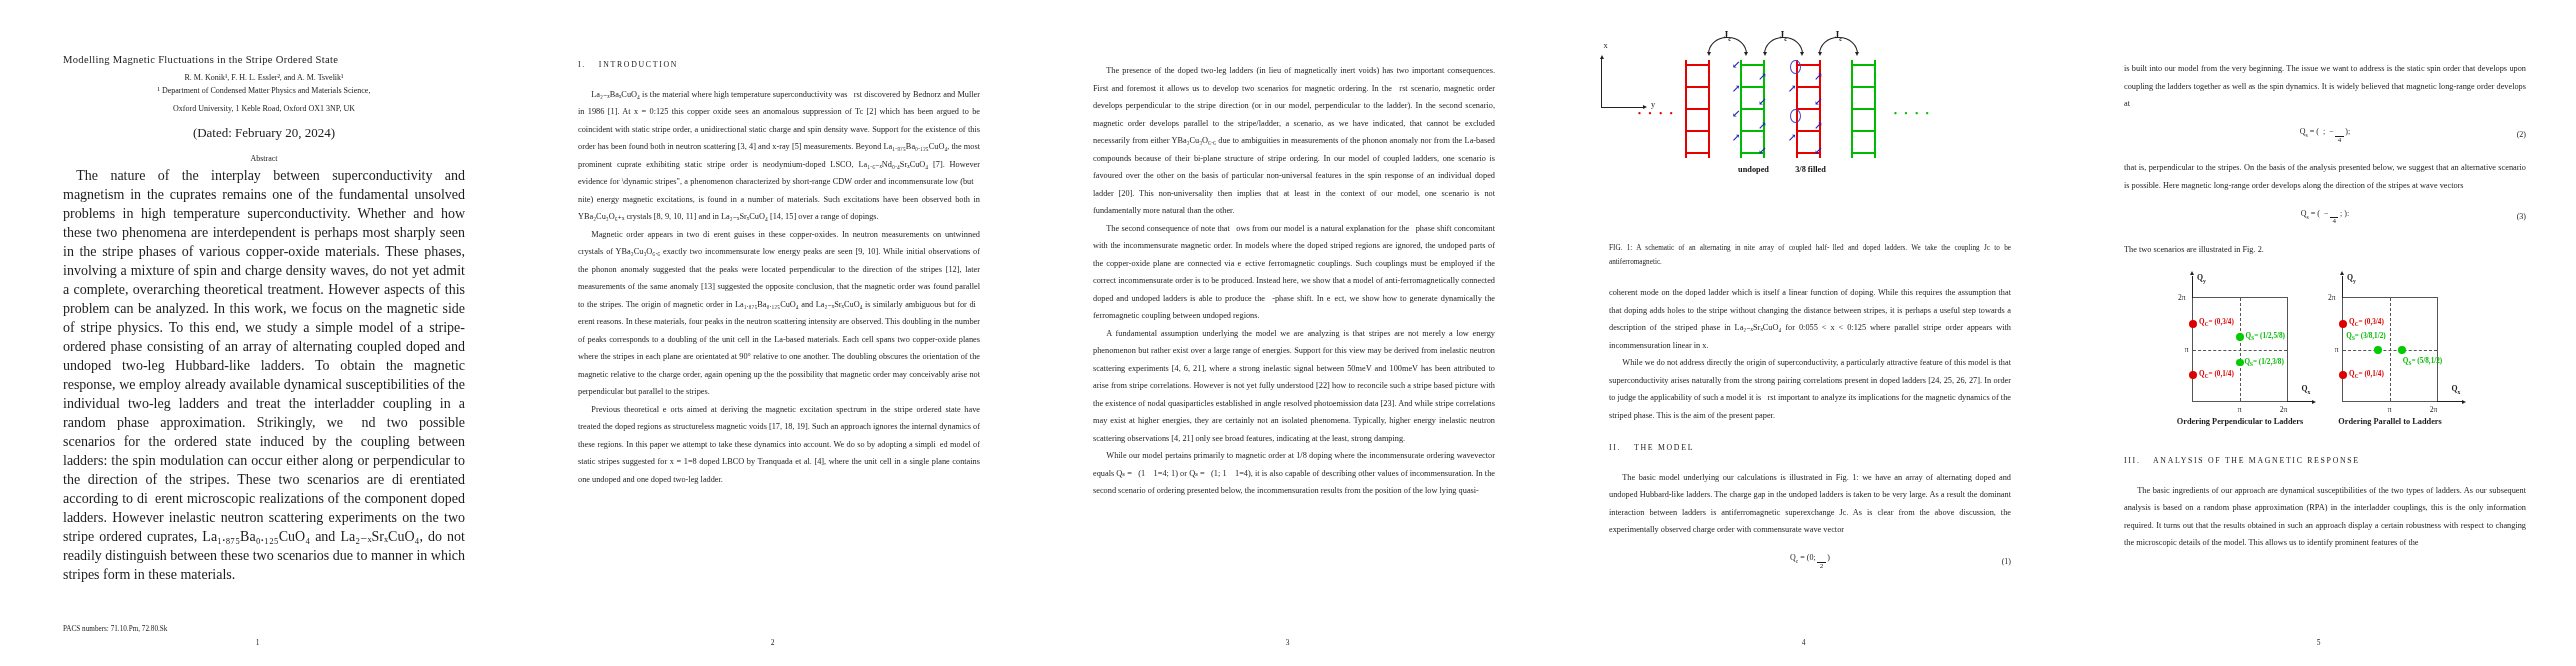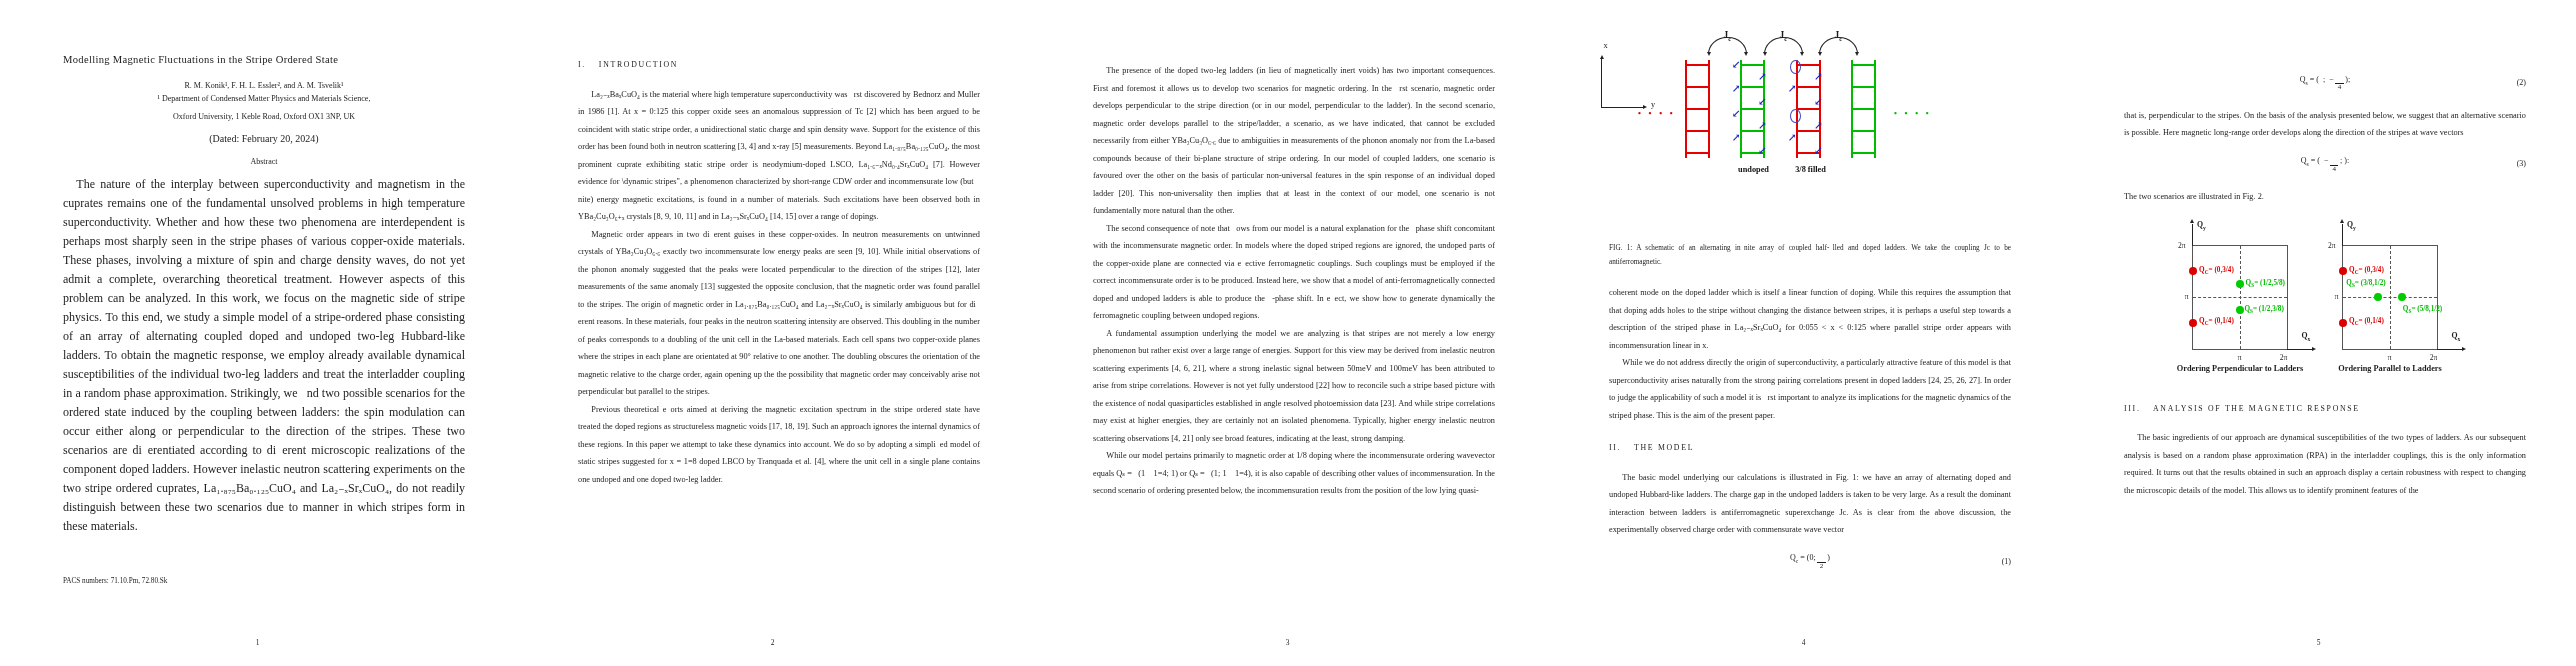--- a/index.html
+++ b/index.html
@@ -6,26 +6,26 @@
   body{width:2576px;height:667px;overflow:hidden;position:relative;
        font-family:"Liberation Serif", "DejaVu Serif", serif;color:#1c1c1c;}
   .page{position:absolute;top:0;height:667px;width:515px;background:#fff;}
   #pg1{left:0}#pg2{left:515px}#pg3{left:1030px}#pg4{left:1546px}#pg5{left:2061px}
   .content{position:relative;margin:0 50px 0 63px;width:402px;}
   
   .arxiv{position:absolute;left:29px;top:666px;transform:rotate(-90deg);transform-origin:0 0;
          white-space:nowrap;font-size:15.6px;letter-spacing:0.8px;color:#7b7b7b;}
   
   .title{margin:54px 0 0 0;font-size:10.6px;font-weight:normal;letter-spacing:0.3px;}
-  .authors{margin-top:16px;text-align:center;font-size:8px;}
+  .authors{margin-top:8px;text-align:center;font-size:8px;}
   .affil{text-align:center;font-size:8px;line-height:18px;}
   .affil:first-of-type{margin-top:7.8px;}
-  .dated{text-align:center;font-size:10px;margin-top:6.7px;}
+  .dated{text-align:center;font-size:13px;margin-top:6.7px;}
   .abs-head{text-align:center;font-size:8px;margin-top:13.3px;}
-  .abstract{margin-top:9px;font-size:12px;line-height:19px;text-align:justify;text-indent:13.3px;}
+  .abstract{margin-top:3px;font-size:14px;line-height:19px;text-align:justify;text-indent:13.3px;}
   .pacs{margin-top:41px;font-size:7.2px;}
   .pageno{position:absolute;bottom:20px;left:0;right:0;text-align:center;font-size:7.5px;}
   
   .sec-head{font-size:7.8px;font-weight:normal;letter-spacing:1.7px;margin:0 0 16.7px 0;}
   #pg2 .sec-head{margin-top:60px;}
   .bodytext p{margin:0;font-size:8.3px;line-height:17.5px;text-align:justify;text-indent:13.3px;}
   .bodytext p.noindent{text-indent:0;}
   #pg3 .bodytext,{margin-top:0;}
   #pg3 .content{padding-top:62px;}
   #pg5 .content{padding-top:60px;}
@@ -224,20 +224,21 @@
     <div class="equation">
       <span class="eq"><span>Q</span><sub>c</sub> <span>= (0;</span><span></span><span class="frac"><span class="num"></span><span class="den">2</span></span><span>)</span></span>
       <span class="tag">(1)</span>
     </div>
   </div>
   <div class="pageno">4</div>
 </section>
 
 <section class="page" id="pg5">
   <div class="content bodytext">
+    <p class="noindent">is built into our model from the very beginning. The issue we want to address is the static spin order that develops upon coupling the ladders together as well as the spin dynamics. It is widely believed that magnetic long-range order develops at</p>
     <div class="equation">
       <span class="eq"><span>Q</span><sub>s</sub> <span>= ( ; </span><span>−</span><span class="frac"><span class="num"></span><span class="den">4</span></span><span>);</span></span>
       <span class="tag">(2)</span>
     </div>
     <p class="noindent">that is, perpendicular to the stripes. On the basis of the analysis presented below, we suggest that an alternative scenario is possible. Here magnetic long-range order develops along the direction of the stripes at wave vectors</p>
     <div class="equation">
       <span class="eq"><span>Q</span><sub>s</sub> <span>= ( </span><span>−</span><span class="frac"><span class="num"></span><span class="den">4</span></span><span>; ):</span></span>
       <span class="tag">(3)</span>
     </div>
     <p class="noindent">The two scenarios are illustrated in Fig. 2.</p>

